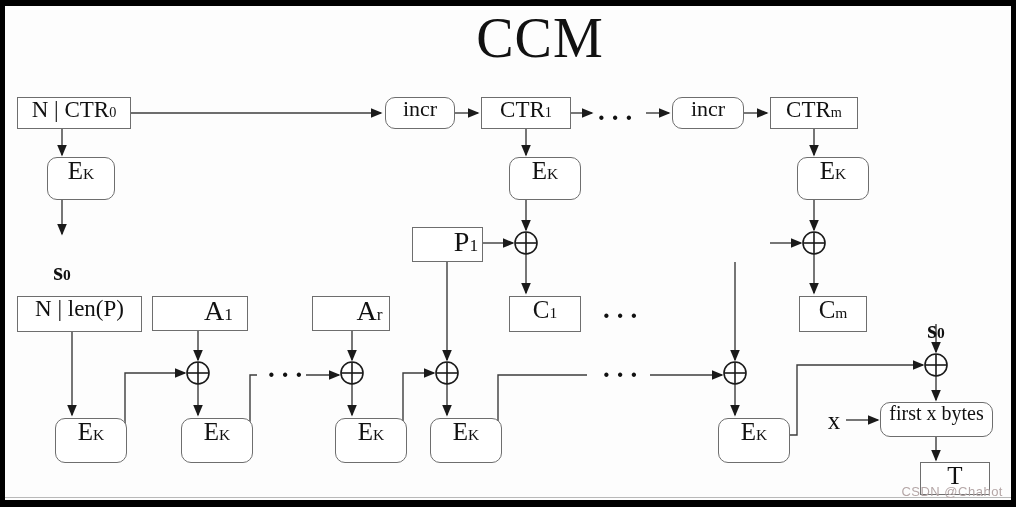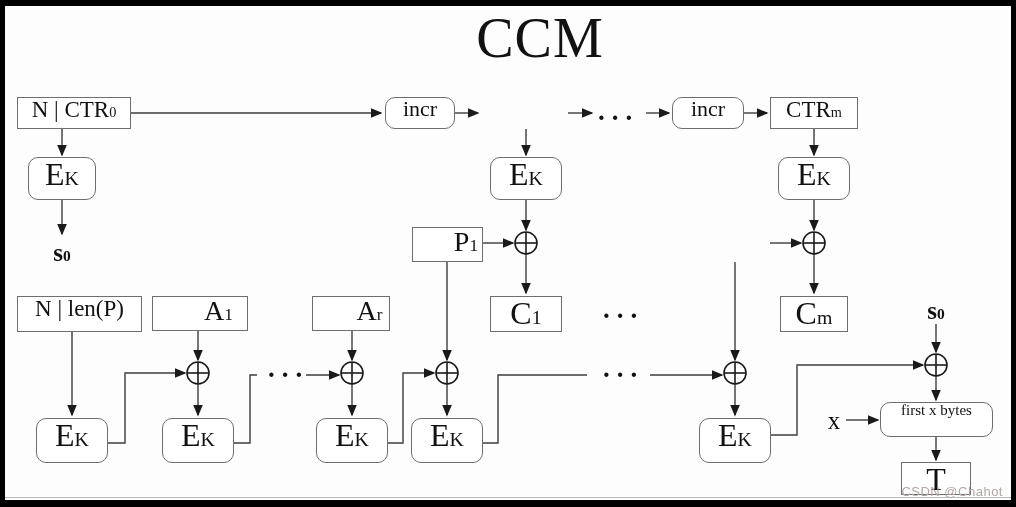--- a/index.html
+++ b/index.html
@@ -40,27 +40,27 @@
     display:flex;align-items:flex-start;justify-content:center;
     z-index:10;
     line-height:1;
     white-space:nowrap;
   }
   .rd{border-radius:10px;}
   .lab{display:inline-block;}
   .sub{font-size:62%;}
   .fs22{font-size:22px;}
   .fs23{font-size:23px;}
-  .fs20{font-size:15px;font-family:Liberation Serif, serif;}
+  .fs20{font-size:20px;font-family:Liberation Serif, serif;}
   .fs28{font-size:28px;padding-left:37px;}
-  .fs30{font-size:32px;}
+  .fs30{font-size:25px;margin-left:19px;}
   .floating{
     position:absolute;z-index:10;line-height:1;text-align:center;white-space:nowrap;
   }
-  .s0lab{font-size:25px;font-weight:600;}
+  .s0lab{font-size:25px;font-weight:600;margin-top:19px;}
   .xlab{font-size:25px;}
   .dots{
     position:absolute;z-index:8;
     font-size:27px;font-weight:700;letter-spacing:7px;
     line-height:30px;height:30px;
   }
   #wires{position:absolute;left:0;top:0;z-index:6;}
   .watermark{
     position:absolute;right:13px;top:484px;z-index:40;
     font-family:"Liberation Sans","DejaVu Sans",sans-serif;
@@ -182,20 +182,23 @@
         </g>
     </g>
   </svg>
 
   <div class="box fs23" style="left:17px;top:97px;width:114px;height:32px">
     <span class="lab"><span>N | CTR</span><span class="sub">0</span></span>
   </div>
   <div class="box rd fs22" style="left:385px;top:97px;width:70px;height:32px">
     <span class="lab">incr</span>
   </div>
+  <div class="box fs23" style="left:481px;top:97px;width:90px;height:32px">
+    <span class="lab"><span>CTR</span><span class="sub">1</span></span>
+  </div>
   <div class="box rd fs22" style="left:672px;top:97px;width:72px;height:32px">
     <span class="lab">incr</span>
   </div>
   <div class="box fs23" style="left:770px;top:97px;width:88px;height:32px">
     <span class="lab"><span>CTR</span><span class="sub">m</span></span>
   </div>
 
   <div class="box rd fs30" style="left:28px;top:157px;width:68px;height:43px">
     <span class="lab"><span>E</span><span class="sub">K</span></span>
   </div>

